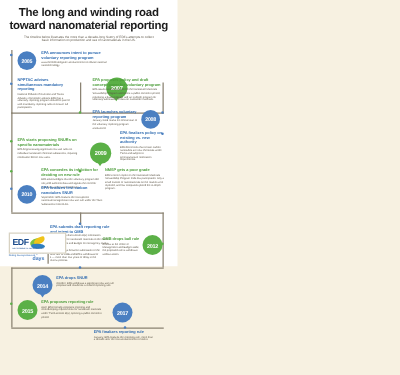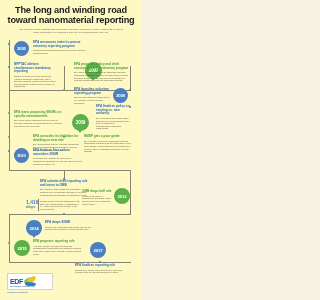--- a/index.html
+++ b/index.html
@@ -3,21 +3,21 @@
 <meta charset="utf-8">
 <style>
   * { margin:0; padding:0; box-sizing:border-box; }
   html,body { width:142px; height:300px; }
   body {
     font-family:"Liberation Sans", sans-serif;
     background:#f7f1e1;
     position:relative;
     overflow:hidden;
   }
-  #page { position:relative; width:142px; height:300px; background:#fef9c3; }
+  #page { position:relative; width:142px; height:213px; background:#ffffff; }
 
   
   .header { padding:5px 7px 2px 7px; text-align:center; }
   .title {
     font-size:9.2px; line-height:10px; font-weight:bold;
     color:#1c1c1c; letter-spacing:-0.2px;
   }
   .subtitle {
     margin-top:3px;
     font-size:2.5px; line-height:3.1px;

